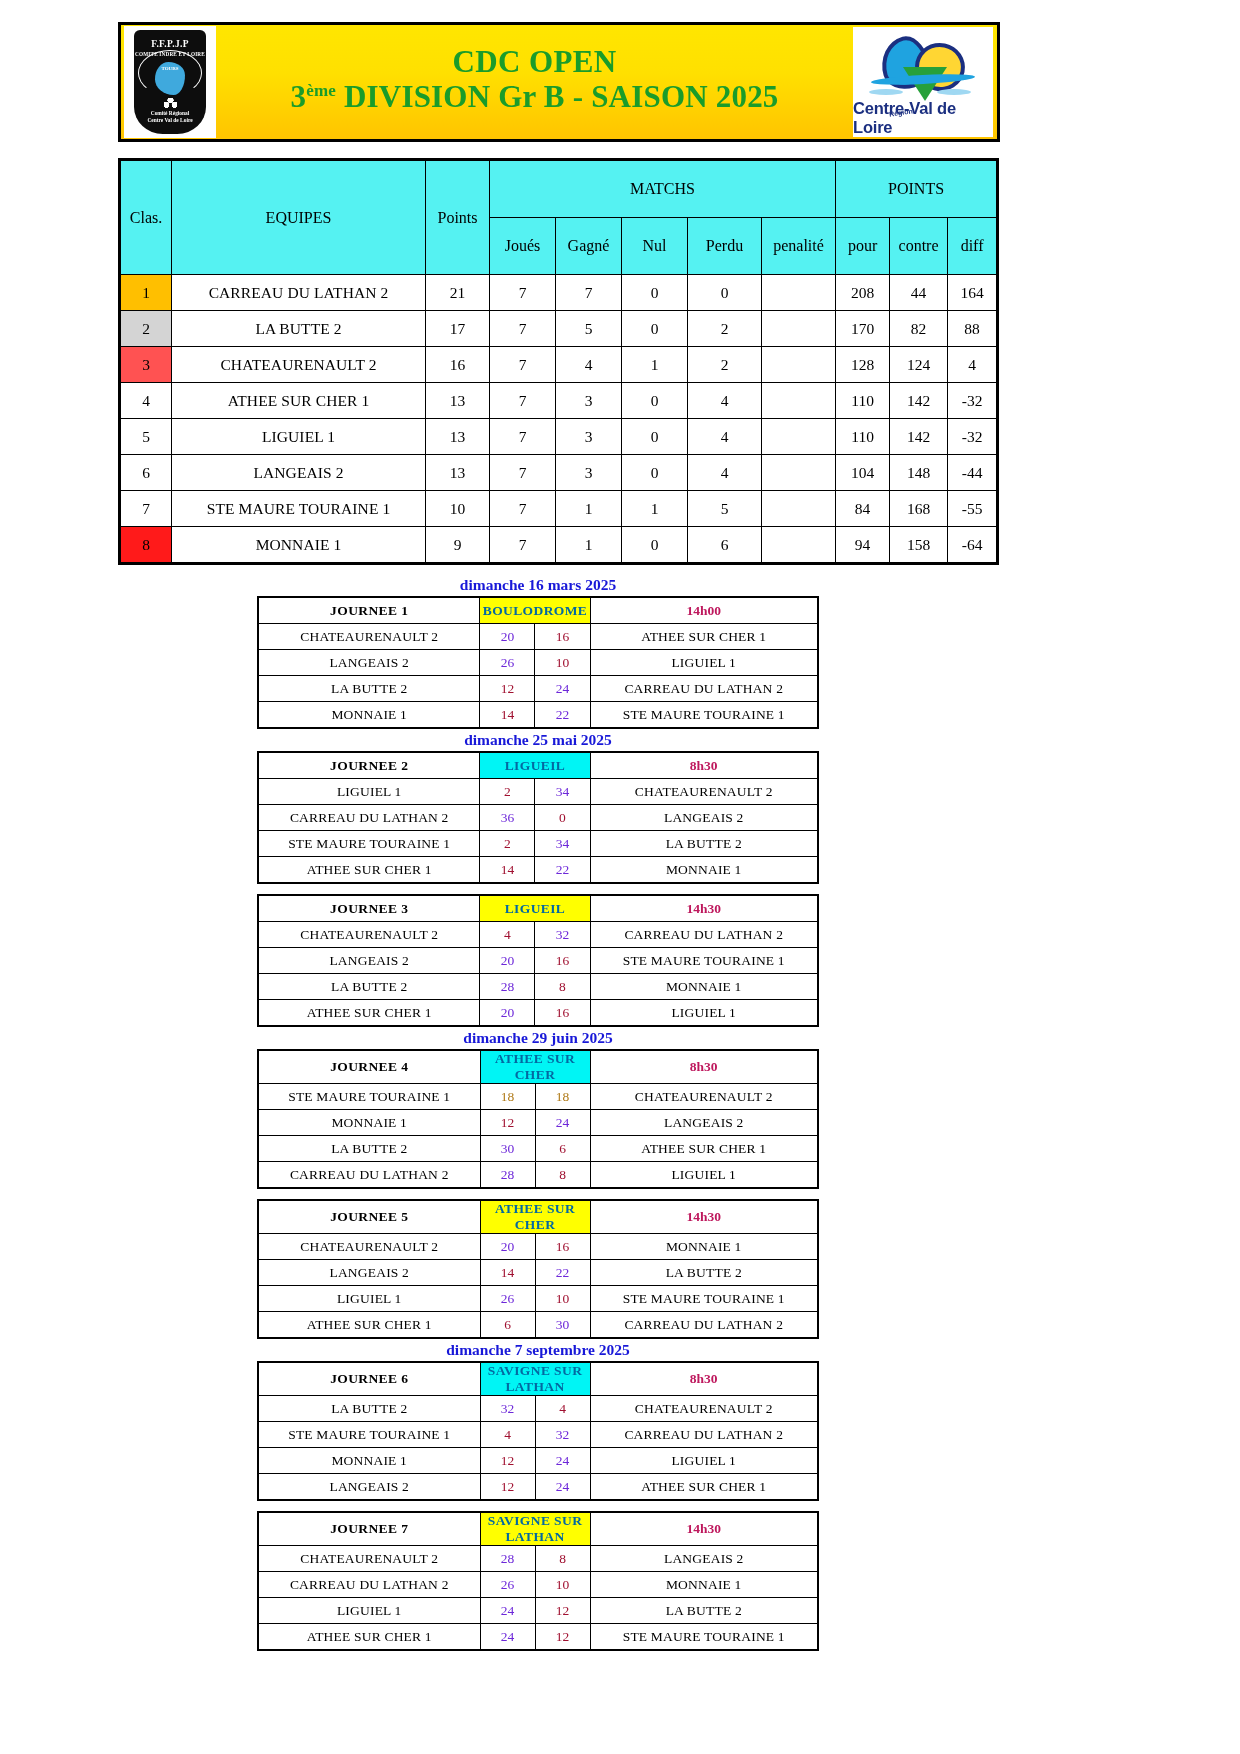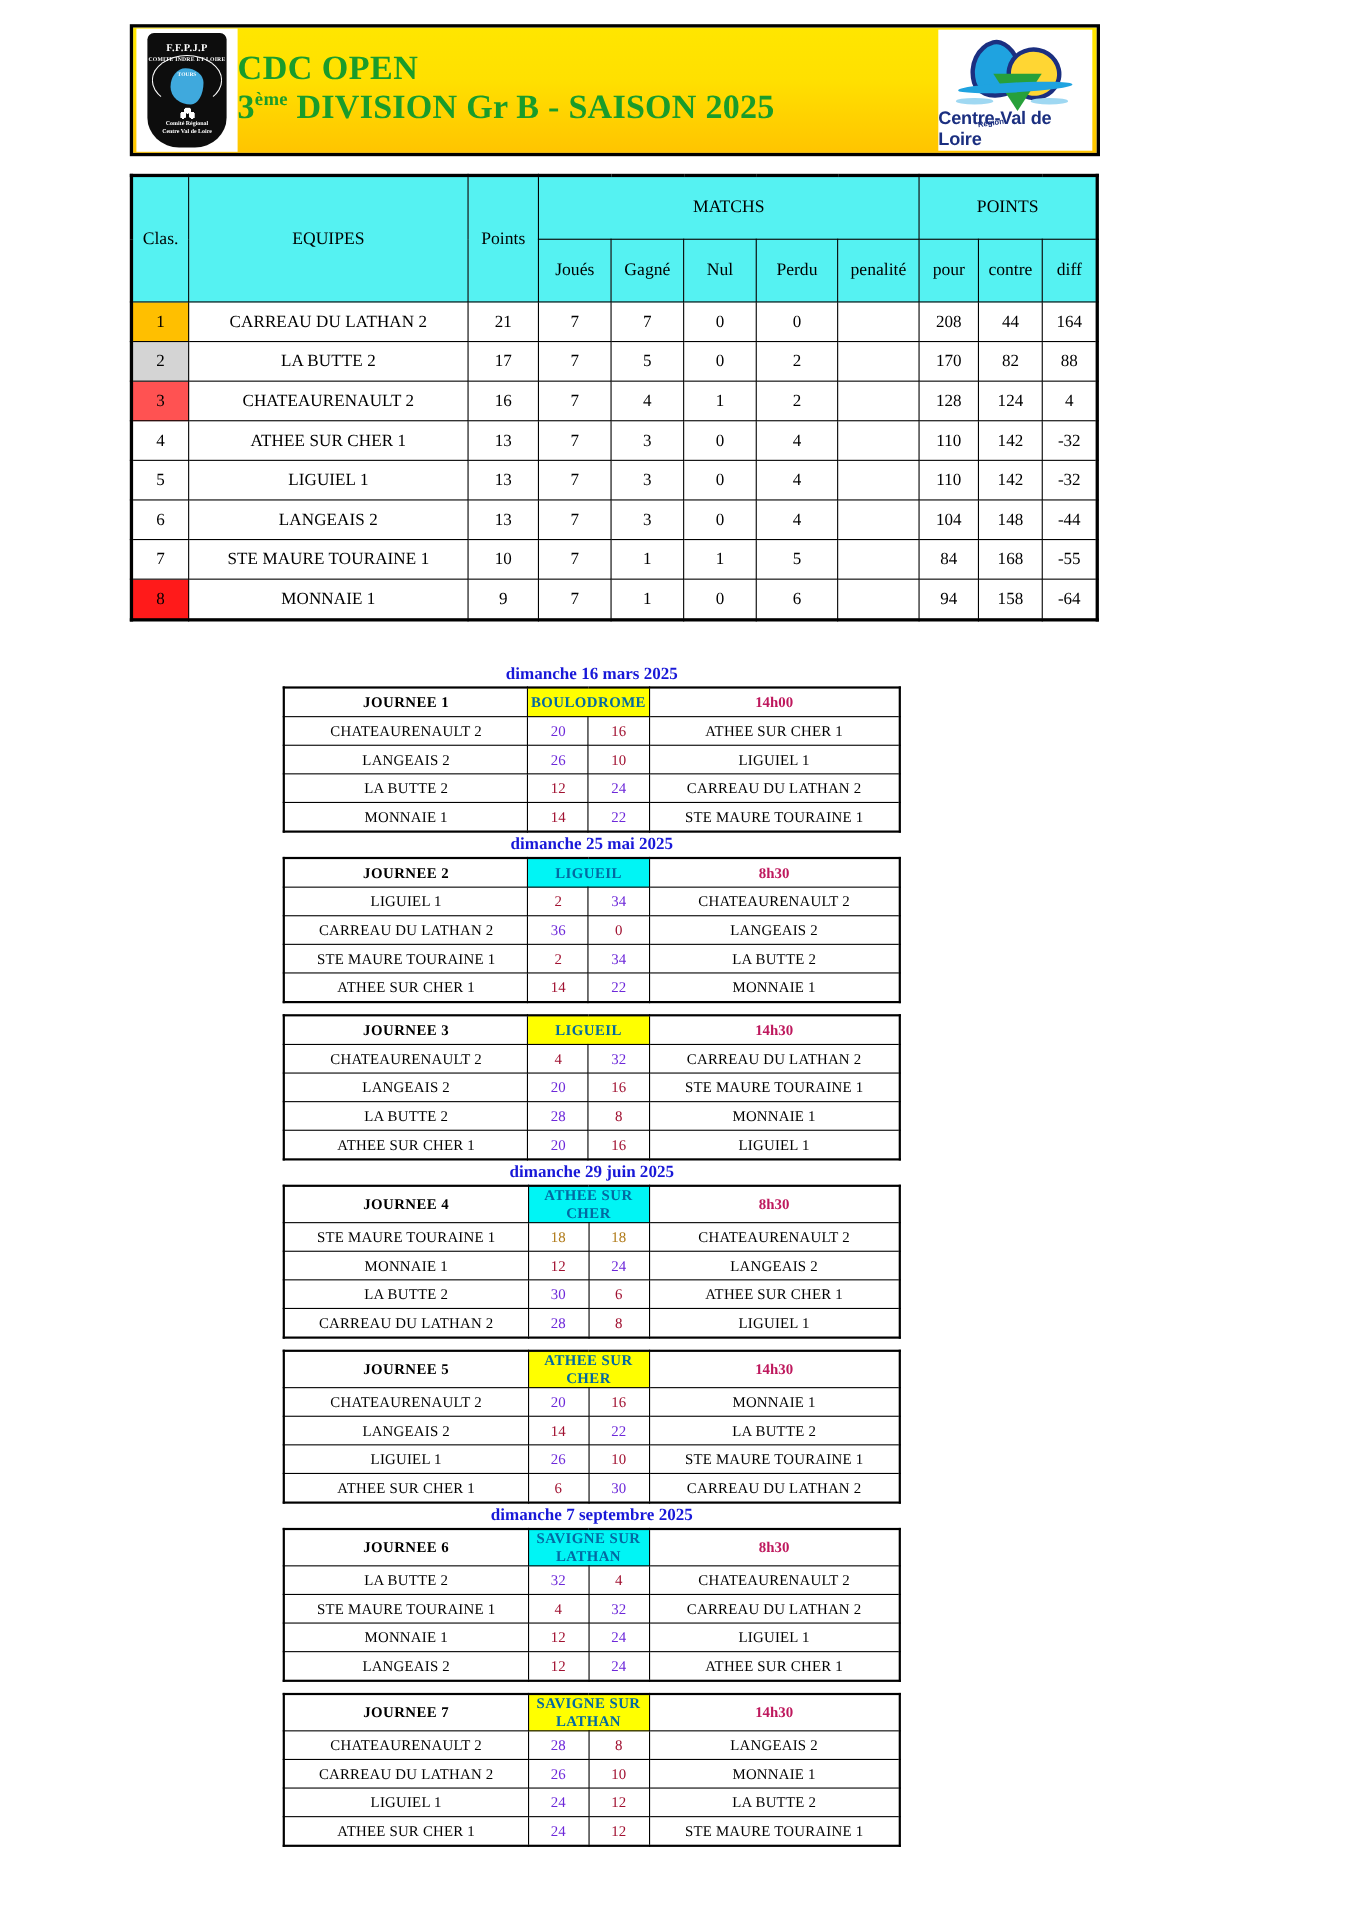--- a/index.html
+++ b/index.html
@@ -107,21 +107,21 @@
   .ffpjp-badge .t3 {
     color: #ffffff;
     font-size: 5.4px;
     font-weight: bold;
     text-align: center;
     line-height: 6.4px;
     margin-top: 1px;
   }
   .banner-title {
     flex: 1 1 auto;
-    text-align: left;
+    text-align: center;
     line-height: 1.12;
     padding-bottom: 4px;
   }
   .banner-line1 {
     color: #1a9c2a;
     font-size: 31px;
     font-weight: bold;
     letter-spacing: .4px;
   }
   .banner-line2 {
@@ -232,21 +232,21 @@
   td.rank { font-size: 13px; }
   .rk1 { background: #ffbf00 !important; }
   .rk2 { background: #d4d4d4 !important; }
   .rk3 { background: #ff5252 !important; }
   .rk8 { background: #ff1a1a !important; }
 
   
   .rounds {
     position: absolute;
     left: 0;
-    top: 602px;
+    top: 574px;
     width: 1076px;
   }
   .round-date {
     text-align: center;
     color: #1818d8;
     font-weight: bold;
     font-size: 15.5px;
     font-family: "Liberation Serif", serif;
     line-height: 20px;
     padding: 1px 0 1px 0;

